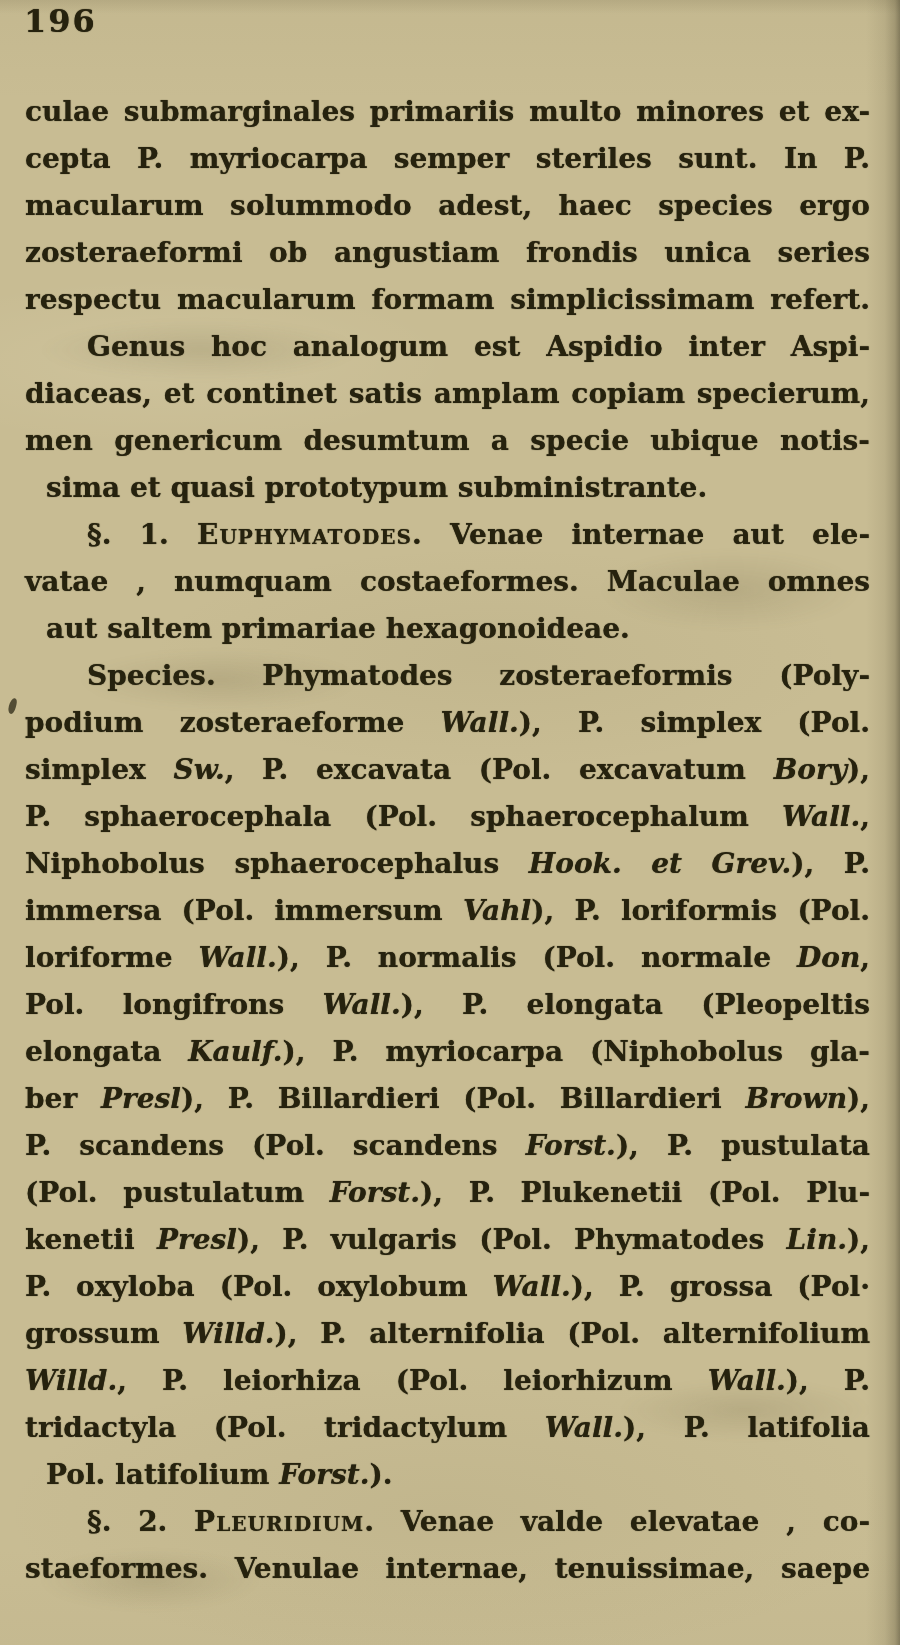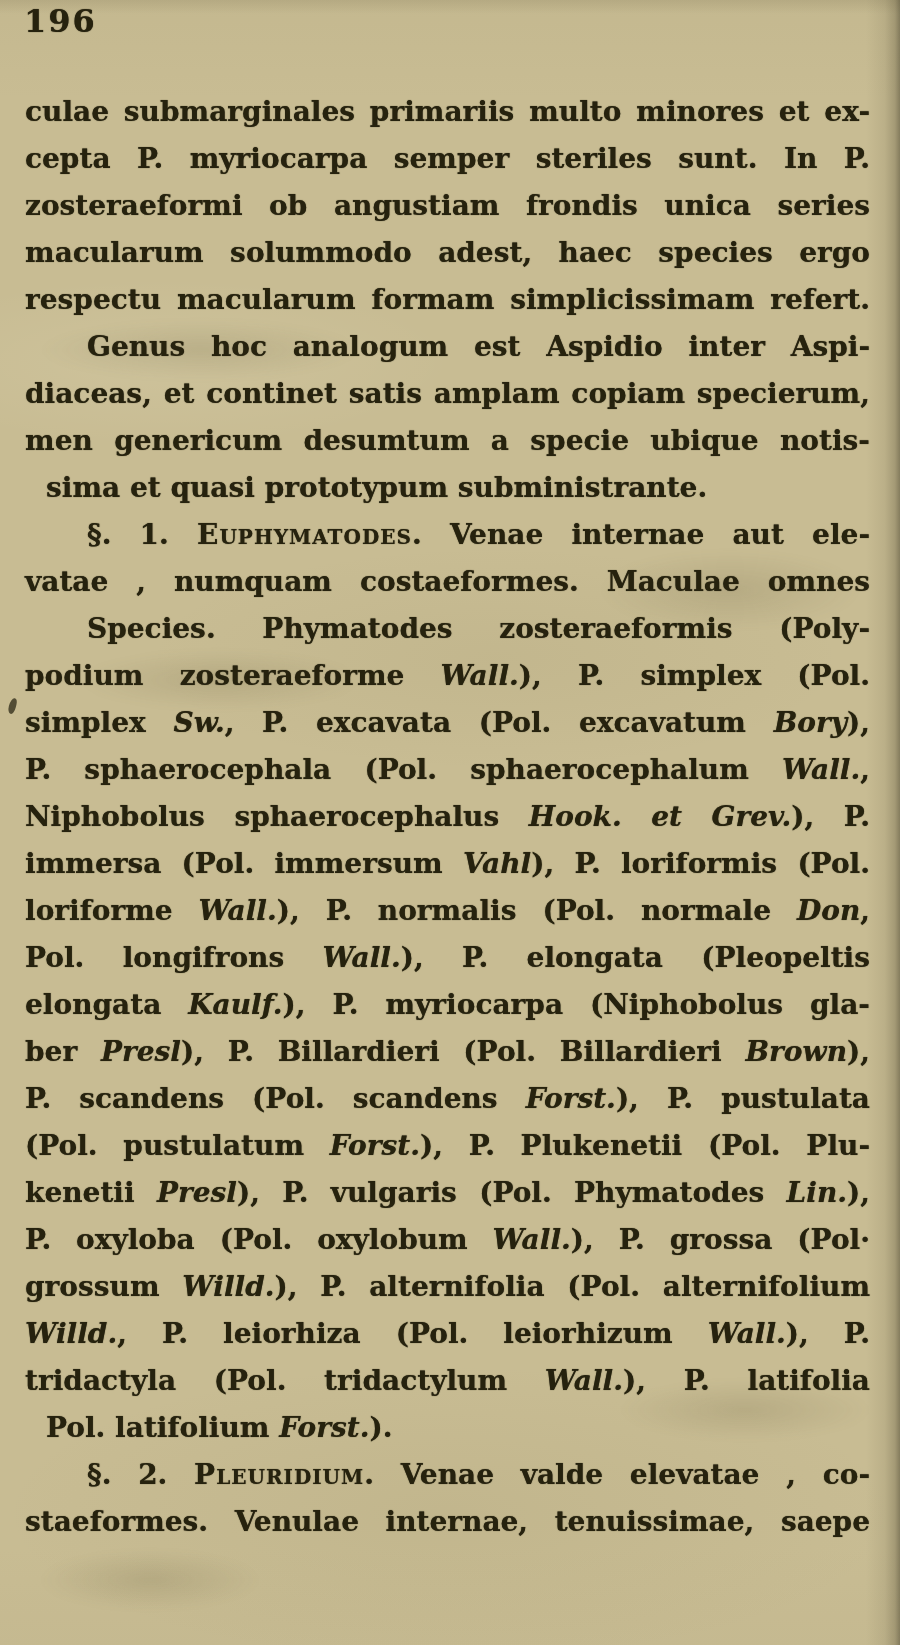--- a/index.html
+++ b/index.html
@@ -95,29 +95,30 @@
   <div class="ghost-blot" style="left:600px; top:550px;  width:260px; height:80px;"></div>
   <div class="ghost-blot" style="left:80px;  top:650px;  width:280px; height:60px;"></div>
   <div class="ghost-blot" style="left:620px; top:1380px; width:250px; height:60px;"></div>
   <div class="ghost-blot" style="left:40px;  top:1550px; width:220px; height:60px;"></div>
 
   <div class="page-number">196</div>
 
   <div class="text-block" id="text-block">
       <div class="line"><span>culae submarginales primariis multo minores et ex-</span></div>
       <div class="line"><span>cepta P. myriocarpa semper steriles sunt. In P.</span></div>
+      <div class="line"><span>macularum solummodo adest, haec species ergo</span></div>
       <div class="line"><span>zosteraeformi ob angustiam frondis unica series</span></div>
-      <div class="line"><span>macularum solummodo adest, haec species ergo</span></div>
       <div class="line"><span>respectu macularum formam simplicissimam refert.</span></div>
       <div class="line indent"><span>Genus hoc analogum est Aspidio inter Aspi-</span></div>
       <div class="line"><span>diaceas, et continet satis amplam copiam specierum,</span></div>
       <div class="line"><span>men genericum desumtum a specie ubique notis-</span></div>
       <div class="line nojust"><span>sima et quasi prototypum subministrante.</span></div>
       <div class="line indent"><span>§. 1. </span><span class="seg-smallcaps">Euphymatodes</span><span>. Venae internae aut ele-</span></div>
       <div class="line"><span>vatae , numquam costaeformes. Maculae omnes</span></div>
+      <div class="line nojust"><span>aut saltem primariae hexagonoideae.</span></div>
       <div class="line indent"><span>Species. Phymatodes zosteraeformis (Poly-</span></div>
       <div class="line"><span>podium zosteraeforme </span><span class="seg-italic">Wall.</span><span>), P. simplex (Pol.</span></div>
       <div class="line"><span>simplex </span><span class="seg-italic">Sw.</span><span>, P. excavata (Pol. excavatum </span><span class="seg-italic">Bory</span><span>),</span></div>
       <div class="line"><span>P. sphaerocephala (Pol. sphaerocephalum </span><span class="seg-italic">Wall.</span><span>,</span></div>
       <div class="line"><span>Niphobolus sphaerocephalus </span><span class="seg-italic">Hook. et Grev.</span><span>), P.</span></div>
       <div class="line"><span>immersa (Pol. immersum </span><span class="seg-italic">Vahl</span><span>), P. loriformis (Pol.</span></div>
       <div class="line"><span>loriforme </span><span class="seg-italic">Wall.</span><span>), P. normalis (Pol. normale </span><span class="seg-italic">Don</span><span>,</span></div>
       <div class="line"><span>Pol. longifrons </span><span class="seg-italic">Wall.</span><span>), P. elongata (Pleopeltis</span></div>
       <div class="line"><span>elongata </span><span class="seg-italic">Kaulf.</span><span>), P. myriocarpa (Niphobolus gla-</span></div>
       <div class="line"><span>ber </span><span class="seg-italic">Presl</span><span>), P. Billardieri (Pol. Billardieri </span><span class="seg-italic">Brown</span><span>),</span></div>

